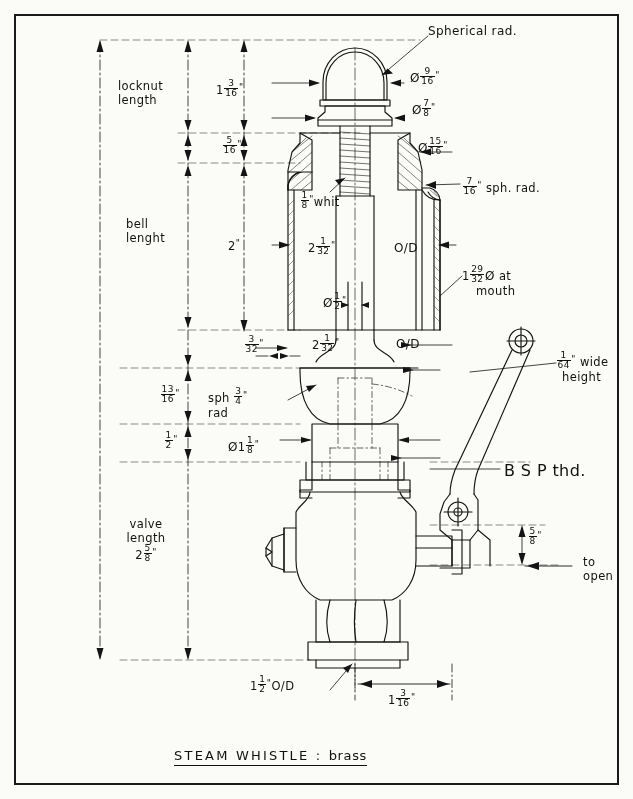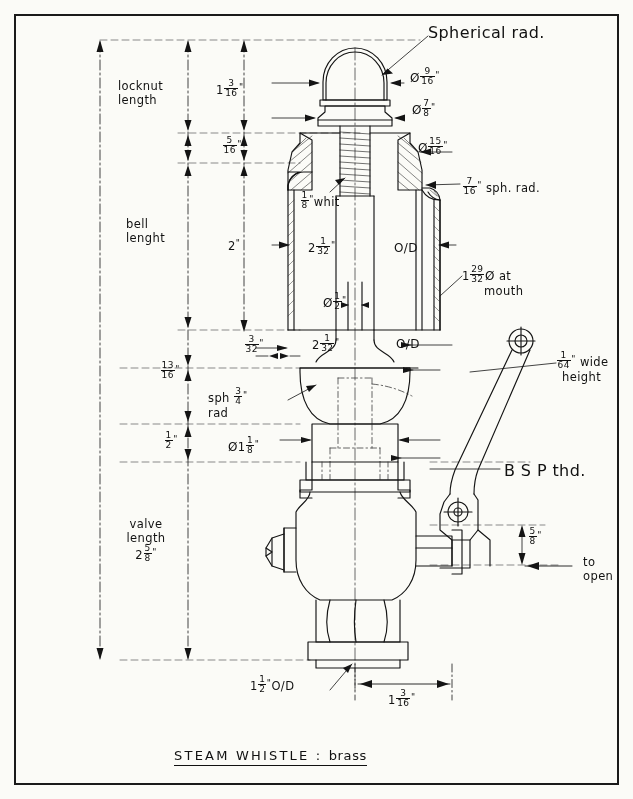--- a/index.html
+++ b/index.html
@@ -459,33 +459,33 @@
   </div>
 
   <div class="lbl" style="left:222px; top:137px;">
     <span></span><span class="frac"><span class="num">5</span><span class="den">16</span></span><span class="inchmark">"</span>
   </div>
 
   <div class="lbl" style="left:228px; top:238px;">
     <span>2</span><span class="inchmark">"</span>
   </div>
 
-  <div class="lbl" style="left:160px; top:362px;">
+  <div class="lbl" style="left:160px; top:386px;">
     <span></span><span class="frac"><span class="num">13</span><span class="den">16</span></span><span class="inchmark">"</span>
   </div>
 
   <div class="lbl" style="left:164px; top:432px;">
     <span></span><span class="frac"><span class="num">1</span><span class="den">2</span></span><span class="inchmark">"</span>
   </div>
 
   <div class="lbl" style="left:244px; top:336px;">
     <span></span><span class="frac"><span class="num">3</span><span class="den">32</span></span><span class="inchmark">"</span>
   </div>
 
-  <div class="lbl" style="left:428px; top:24px; font-size:16px;">Spherical rad.</div>
+  <div class="lbl" style="left:428px; top:24px; font-size:12px;">Spherical rad.</div>
 
   <div class="lbl" style="left:410px; top:68px;">
     <span class="dia">Ø</span><span></span><span class="frac"><span class="num">9</span><span class="den">16</span></span><span class="inchmark">"</span>
   </div>
 
   <div class="lbl" style="left:412px; top:100px;">
     <span class="dia">Ø</span><span></span><span class="frac"><span class="num">7</span><span class="den">8</span></span><span class="inchmark">"</span>
   </div>
 
   <div class="lbl" style="left:418px; top:138px;">
@@ -507,21 +507,21 @@
   <div class="lbl" style="left:394px; top:241px; font-size:12px;">O/D</div>
 
   <div class="lbl" style="left:323px; top:293px;">
     <span class="dia">Ø</span><span></span><span class="frac"><span class="num">1</span><span class="den">2</span></span><span class="inchmark">"</span>
   </div>
 
   <div class="lbl" style="left:462px; top:266px;">
     <div>
       <span>1</span><span class="frac"><span class="num">29</span><span class="den">32</span></span><span class="dia">Ø</span>&nbsp;<span>at</span>
     </div>
-    <div style="margin-left:22px;">mouth</div>
+    <div style="margin-left:14px;">mouth</div>
   </div>
 
   <div class="lbl" style="left:312px; top:335px;">
     <span>2</span><span class="frac"><span class="num">1</span><span class="den">32</span></span><span class="inchmark">"</span>
   </div>
 
   <div class="lbl" style="left:396px; top:337px; font-size:12px;">O/D</div>
 
   <div class="lbl" style="left:556px; top:352px;">
     <div>

